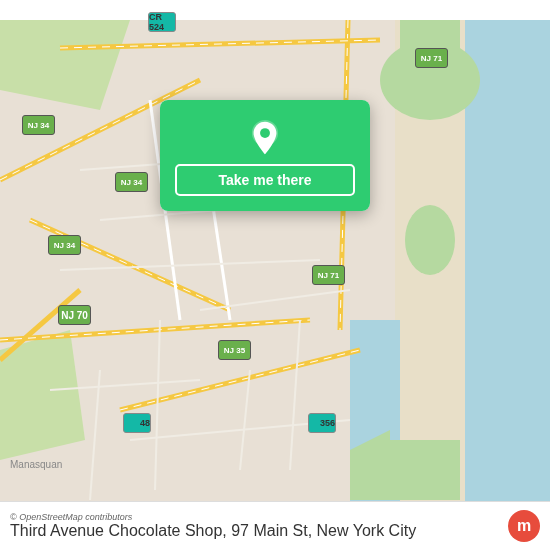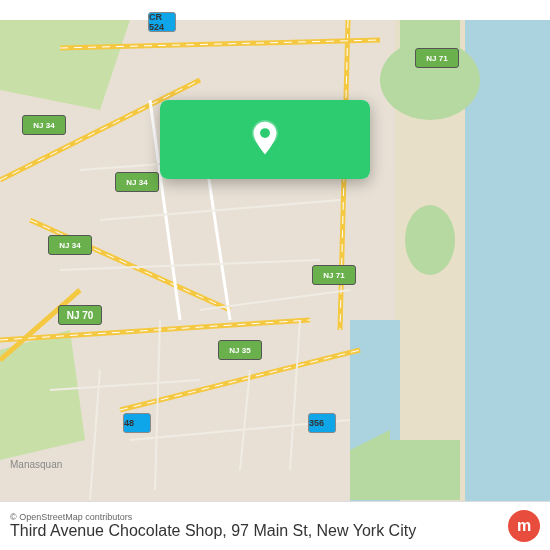--- a/index.html
+++ b/index.html
@@ -16,34 +16,34 @@
       height: 550px;
       position: relative;
       overflow: hidden;
     }
 
     
     .route-badge {
       position: absolute;
       width: 28px;
       height: 20px;
-      background-color: #0ea5e9;
+      background-color: #14b8a6;
       border: 1.5px solid #888;
       border-radius: 3px;
       display: flex;
       align-items: center;
-      justify-content: flex-start;
+      justify-content: flex-end;
       font-size: 9px;
       font-weight: bold;
       color: #333;
       z-index: 5;
     }
     .route-badge-green {
       position: absolute;
-      width: 44px;
+      width: 33px;
       height: 20px;
       background-color: #6ab04c;
       border: 1.5px solid #555;
       border-radius: 3px;
       display: flex;
       align-items: center;
       justify-content: center;
       font-size: 9px;
       font-weight: bold;
       color: white;
@@ -105,20 +105,21 @@
     }
 
     #bottom-left {
       display: flex;
       flex-direction: column;
     }
 
     #copyright-text {
       font-size: 9px;
       color: #666;
+      font-style: italic;
     }
 
     #location-text {
       font-size: 16px;
       color: #333;
       font-weight: 500;
     }
 
     #moovit-badge {
       display: flex;
@@ -254,20 +255,21 @@
   </div>
 
   <div id="popup-card">
     <div id="popup-green-top">
 
       <svg class="location-pin" viewBox="0 0 36 44" xmlns="http://www.w3.org/2000/svg">
         <circle cx="18" cy="16" r="16" fill="white" opacity="0.25"></circle>
         <path d="M18 2 C10.3 2 4 8.3 4 16 C4 26 18 42 18 42 C18 42 32 26 32 16 C32 8.3 25.7 2 18 2Z" fill="white"></path>
         <circle cx="18" cy="16" r="6" fill="#2ecc71"></circle>
       </svg>
+      <button id="popup-button">Take me there</button>
     </div>
   </div>
 
   <div id="bottom-bar">
     <div id="bottom-left">
       <span id="copyright-text">© OpenStreetMap contributors</span>
       <span id="location-text">Third Avenue Chocolate Shop, 97 Main St, New York City</span>
     </div>
     <div id="moovit-badge">
       <div class="moovit-m">

